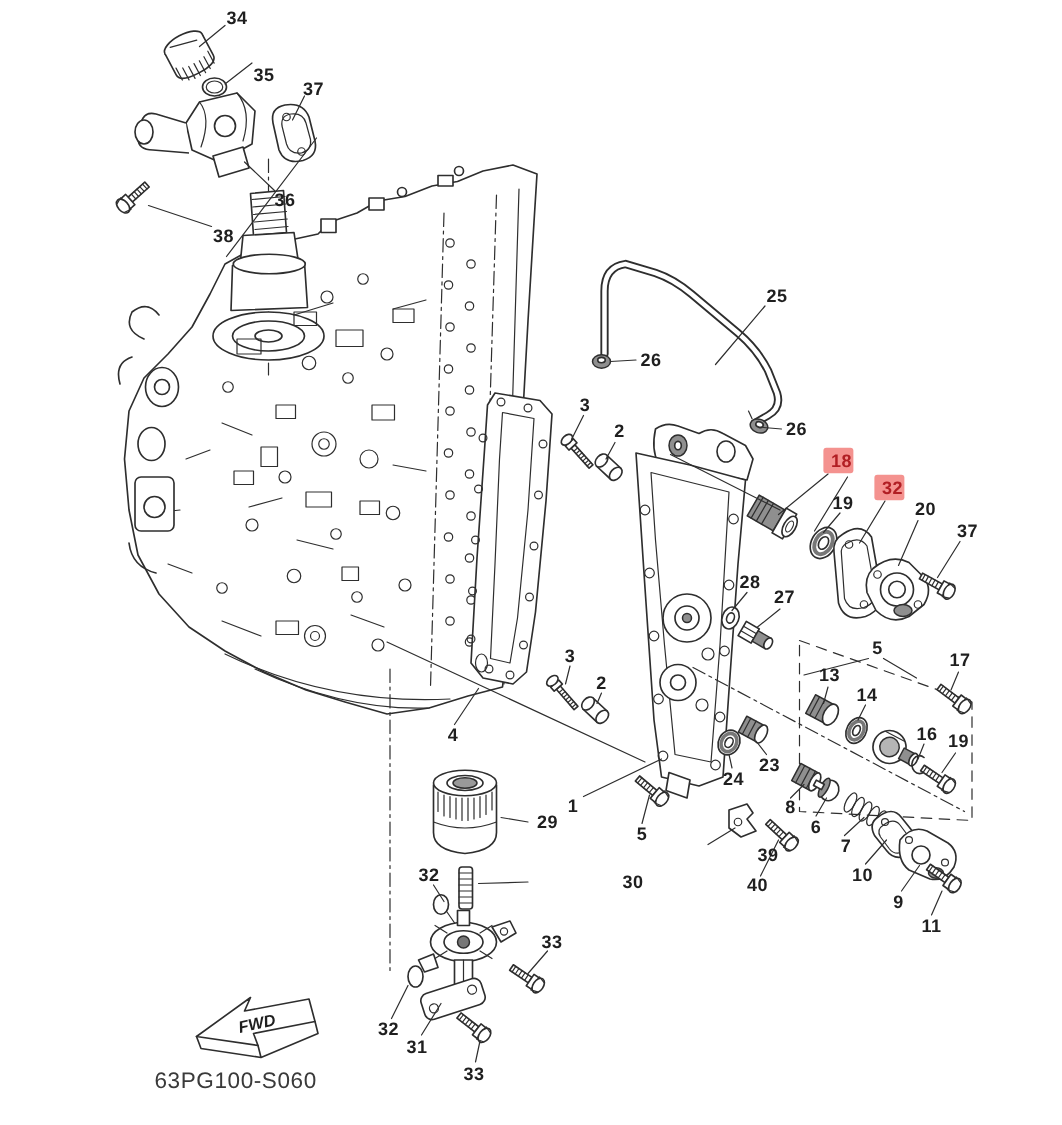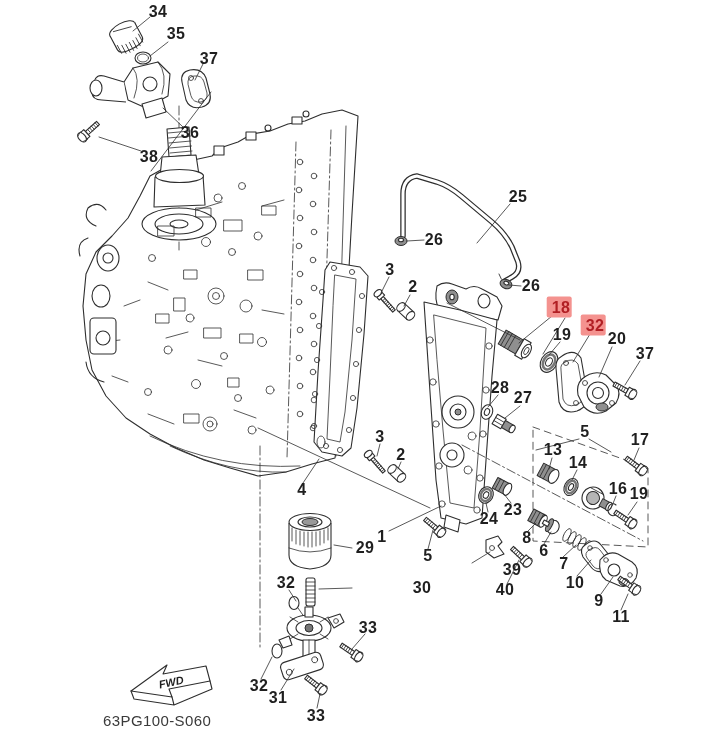--- a/index.html
+++ b/index.html
@@ -3,21 +3,21 @@
 <meta charset="utf-8">
 <style>
   :root{
     --hl-bg:#f4928f; --hl-tx:#b11f24; --ink:#2e2e2e; --label:#1f1f1f;
   }
   html,body{margin:0;padding:0;background:#fff;}
   .stage{position:relative;width:708px;height:750px;background:#ffffff;overflow:hidden;
          font-family:"Liberation Sans",sans-serif;}
   .stage svg{position:absolute;left:0;top:0;}
   .callout-layer{position:absolute;left:0;top:0;width:100%;height:100%;}
-  .callout{position:absolute;transform:translate(-50%,-50%);font-size:16px;font-weight:700;
+  .callout{position:absolute;transform:translate(-50%,-50%);font-size:12px;font-weight:700;
            color:var(--label);letter-spacing:.4px;line-height:1;white-space:nowrap;
            font-family:"Liberation Sans",sans-serif;cursor:default;}
   .callout.hl{background:var(--hl-bg);color:var(--hl-tx);padding:3px 1px 2px 5px;border-radius:2px;}
   .code{position:absolute;left:103px;top:712px;font-size:15px;color:#3a3a3a;
         letter-spacing:.4px;font-weight:400;}
   
   .ln{stroke:var(--ink);stroke-width:1.1;fill:none;stroke-linecap:round;stroke-linejoin:round;}
   .thin{stroke-width:.8;}
   .fw{fill:#ffffff;stroke:var(--ink);stroke-width:1.1;stroke-linejoin:round;}
   .fg{fill:#8f8f8f;stroke:var(--ink);stroke-width:1;stroke-linejoin:round;}
@@ -425,21 +425,21 @@
 
   <g>
     <path class="fw" d="M206,666 L163,674 L167,665 L131,691 L172,697 L169,689 L210,681 Z"></path>
     <path class="ln" d="M131,691 L134,699 L174,705 L212,689 L210,681 M172,697 L174,705"></path>
     <text transform="translate(172,686) rotate(-12)" font-size="11" font-style="italic" font-weight="bold" font-family="Liberation Sans, sans-serif" text-anchor="middle" fill="#1f1f1f">FWD</text>
   </g>
 </svg>
 
 <div class="callout-layer">
       <div class="callout" style="left: 158px; top: 12px;">34</div>
-      <div class="callout" style="left: 176px; top: 34px;">35</div>
+      <div class="callout" style="left: 176px; top: 50px;">35</div>
       <div class="callout" style="left: 209px; top: 59px;">37</div>
       <div class="callout" style="left: 190px; top: 133px;">36</div>
       <div class="callout" style="left: 149px; top: 157px;">38</div>
       <div class="callout" style="left: 518px; top: 197px;">25</div>
       <div class="callout" style="left: 434px; top: 240px;">26</div>
       <div class="callout" style="left: 531px; top: 286px;">26</div>
       <div class="callout" style="left: 390px; top: 270px;">3</div>
       <div class="callout" style="left: 413px; top: 287px;">2</div>
       <div class="callout hl" style="left: 559px; top: 307px;">18</div>
       <div class="callout" style="left: 562px; top: 335px;">19</div>

